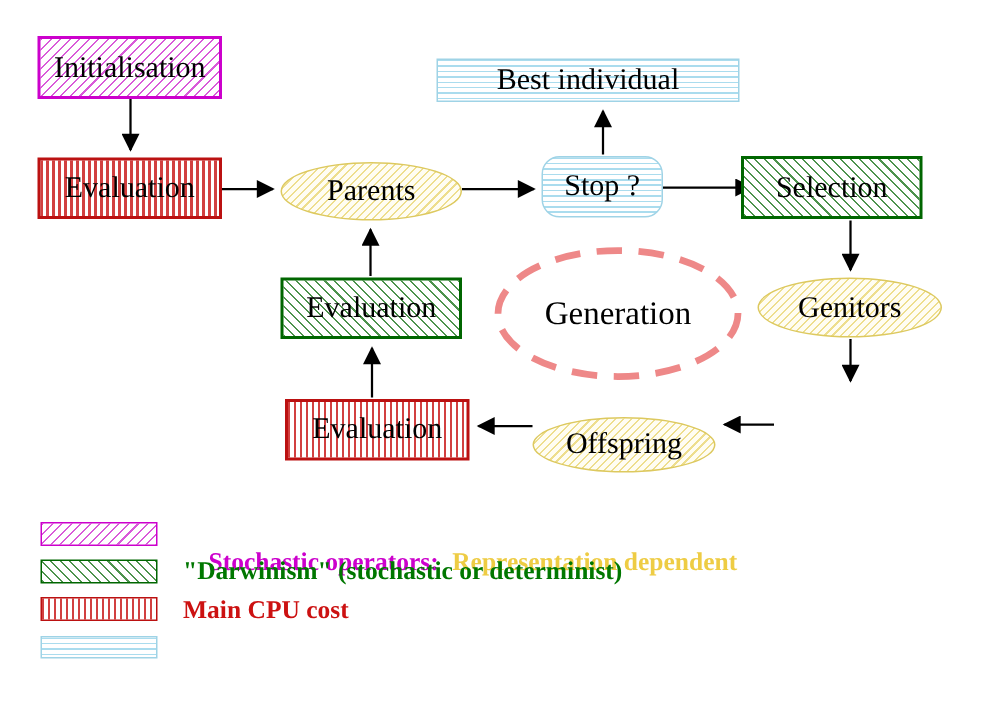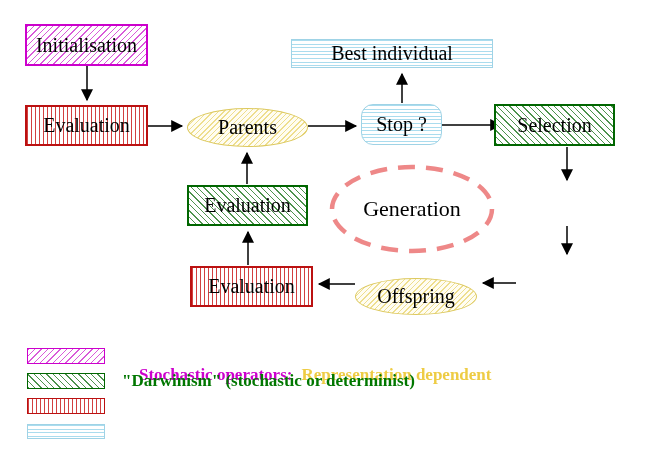--- a/index.html
+++ b/index.html
@@ -86,31 +86,33 @@
   <div class="node rect-cyan" style="left:291px; top:39px; width:202px; height:29px;">Best individual</div>
 
   <div class="node rect-cyan rounded" style="left:361px; top:104px; width:81px; height:41px;">Stop ?</div>
 
   <div class="node rect-green" style="left:494px; top:104px; width:121px; height:42px;">Selection</div>
 
   <div class="node rect-green" style="left:187px; top:185px; width:121px; height:41px;">Evaluation</div>
 
   <div class="generation-label" style="left:352px; top:196px; width:120px; height:26px;">Generation</div>
 
+  <div class="node ellipse-yellow" style="left:505px; top:185px; width:123px; height:40px;">Genitors</div>
 
   <div class="node rect-red" style="left:190px; top:266px; width:123px; height:41px;">Evaluation</div>
 
   <div class="node ellipse-yellow" style="left:355px; top:266px; width:122px; height:37px;margin-top:12px;">Offspring</div>
 
 
   <div class="legend-swatch rect-magenta" style="left:27px; top:348px; width:78px; height:16px; border-width:1.5px;"></div>
   <div class="legend-text" style="left:122px; top:345px;">
     <span class="lg-magenta">Stochastic operators:</span><span class="lg-gold">Representation dependent</span>
   </div>
 
   <div class="legend-swatch rect-green" style="left:27px; top:373px; width:78px; height:16px; border-width:1.5px;"></div>
   <div class="legend-text lg-green" style="left:122px; top:371px;">"Darwinism" (stochastic or determinist)</div>
 
   <div class="legend-swatch rect-red" style="left:27px; top:398px; width:78px; height:16px; border-width:1.5px;"></div>
+  <div class="legend-text lg-red" style="left:122px; top:397px;">Main CPU cost</div>
 
   <div class="legend-swatch rect-cyan" style="left:27px; top:424px; width:78px; height:15px;"></div>
 
 </div>
 
 </body></html>

